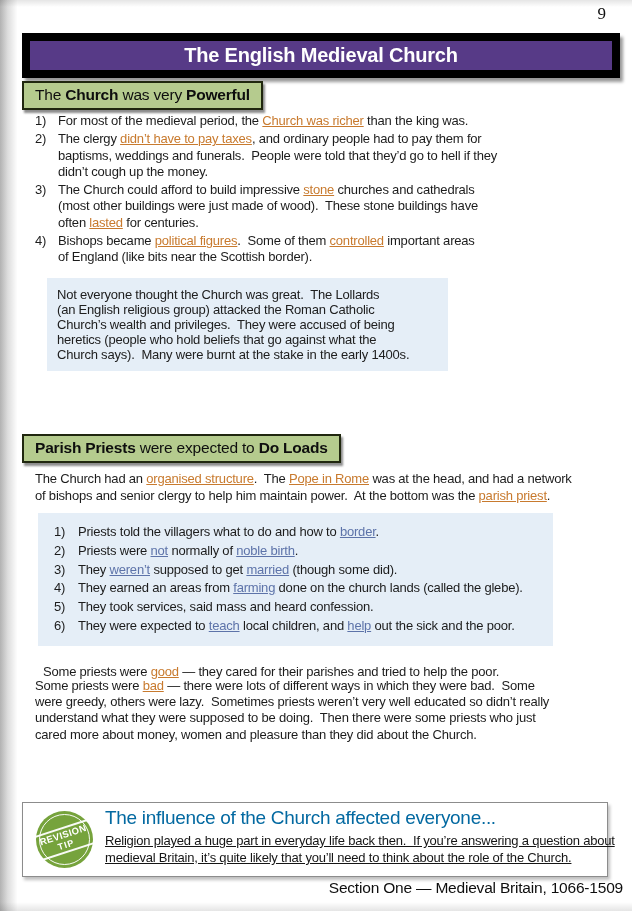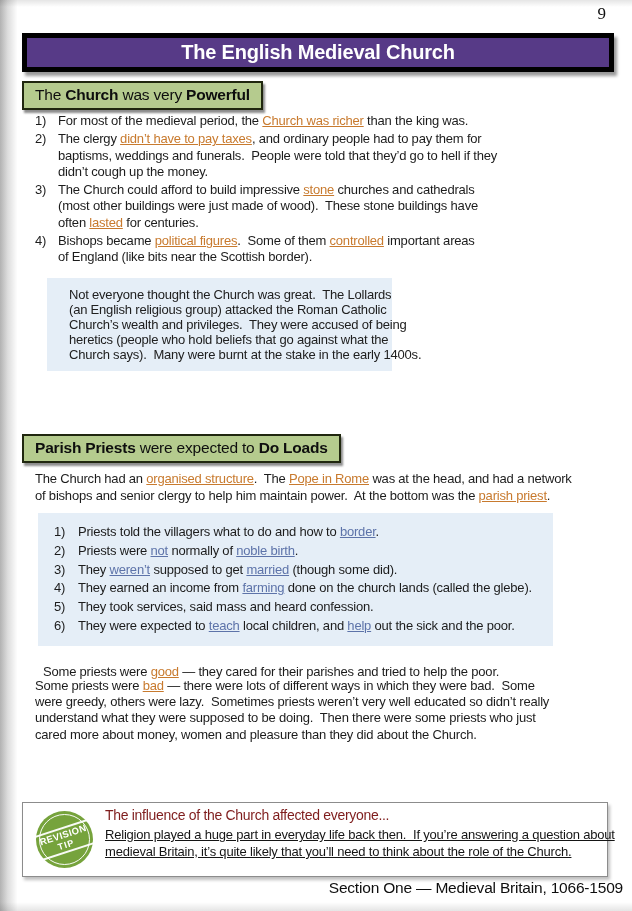--- a/index.html
+++ b/index.html
@@ -11,21 +11,21 @@
     background:linear-gradient(to right,#b2b2b2 0%, #dcdcdc 45%, #fdfdfd 100%); }
   .edge-top { position:absolute; left:0; top:0; width:100%; height:7px;
     background:linear-gradient(to bottom, rgba(0,0,0,0.10), rgba(0,0,0,0)); }
   .edge-bottom { position:absolute; left:0; bottom:0; width:100%; height:9px;
     background:linear-gradient(to top, rgba(0,0,0,0.10), rgba(0,0,0,0)); }
 
   .page-number { position:absolute; top:4px; right:26px;
     font-family:"Liberation Serif", serif; font-size:17px; color:#111; }
 
   .title-bar { position:absolute; left:22px; top:33px; width:582px; height:29px;
-    background:var(--title-bar-bg,#573a87); border:5px solid #000000;
+    background:var(--title-bar-bg,#573a87); border:8px solid #000000;
     box-shadow:3px 4px 3px rgba(0,0,0,0.40);
     color:#ffffff; font-size:20px; font-weight:bold; text-align:center; line-height:29px;
     letter-spacing:-0.2px; }
 
   .green-heading { position:absolute; background:var(--heading-bg,#b5cb8e);
     border:2px solid #20270f; box-shadow:2px 3px 2px rgba(0,0,0,0.45);
     font-size:15.5px; padding:3px 11px 4px 11px; color:#0e0e0e;
     white-space:pre; letter-spacing:-0.2px; }
   .gh1 { left:22px; top:81px; }
   .gh2 { left:22px; top:434px; }
@@ -35,23 +35,23 @@
   .seg-u { color:var(--link-blue,#5d73a9); text-decoration:underline; }
 
   .body-text { font-size:13px; letter-spacing:-0.2px; }
   .num-row { display:flex; }
   .num-row .num { flex:0 0 23px; }
   .li-text { white-space:pre; flex:1; }
 
   .num-list { position:absolute; left:35px; top:113px; width:580px; line-height:16.3px; }
   .num-list .num-row { margin-bottom:2px; }
 
-  .lollards-box { position:absolute; left:47px; top:278px; width:345px;
+  .lollards-box { position:absolute; left:47px; top:278px; width:401px;
     box-sizing:border-box; background:var(--note-box-bg,#e5eef7);
-    padding:9px 22px; line-height:15px; color:#202020; }
+    padding:9px 10px; line-height:15px; color:#202020; }
   .lollards-box p { margin:0; white-space:pre; }
 
   .intro { position:absolute; left:35px; top:470px; width:590px; margin:0;
     line-height:17px; white-space:pre; }
 
   .duties-box { position:absolute; left:38px; top:513px; width:515px;
     box-sizing:border-box; background:var(--note-box-bg,#e5eef7);
     padding:10px 0 10px 16px; line-height:18.8px; }
   .duties-box .num-row .num { flex:0 0 24px; }
 
@@ -67,21 +67,21 @@
   .stamp::before { content:""; position:absolute; inset:3px; border:1.5px solid rgba(255,255,255,0.95);
     border-radius:50%; }
   .stamp-inner { position:absolute; inset:0; display:flex; flex-direction:column;
     align-items:center; justify-content:center; transform:rotate(-18deg);
     color:#ffffff; font-weight:bold; }
   .stamp-line { width:115%; height:2px; background:rgba(255,255,255,0.95); margin:1px 0; }
   .stamp-word1 { font-size:9.5px; letter-spacing:0.4px; line-height:10px; }
   .stamp-word2 { font-size:9px; letter-spacing:1px; line-height:10px; }
 
   .tip-content { position:absolute; left:82px; top:4px; right:10px; }
-  .tip-title { font-size:14px; color:#7f1d1d; letter-spacing:-0.3px; margin-bottom:3px; }
+  .tip-title { font-size:19px; color:#0369a1; letter-spacing:-0.3px; margin-bottom:3px; }
   .tip-body { font-size:13px; letter-spacing:-0.2px; line-height:17px; white-space:pre; color:#151515;text-decoration:underline; }
 
   .footer { position:absolute; top:879px; right:9px; font-size:15.5px;
     letter-spacing:-0.2px; color:#0e0e0e; }
 </style>
 </head>
 <body>
 
 <div class="page">
   <div class="edge-left"></div>
@@ -139,21 +139,21 @@
     <div class="num-row">
       <span class="num">2)</span>
       <span class="li-text"><span>Priests were </span><span class="seg-u">not</span><span> normally of </span><span class="seg-u">noble birth</span><span>.</span></span>
     </div>
     <div class="num-row">
       <span class="num">3)</span>
       <span class="li-text"><span>They </span><span class="seg-u">weren’t</span><span> supposed to get </span><span class="seg-u">married</span><span> (though some did).</span></span>
     </div>
     <div class="num-row">
       <span class="num">4)</span>
-      <span class="li-text"><span>They earned an income from </span><span class="seg-u">farming</span><span> done on the church lands (called the glebe).</span></span>
+      <span class="li-text"><span>They earned an areas from </span><span class="seg-u">farming</span><span> done on the church lands (called the glebe).</span></span>
     </div>
     <div class="num-row">
       <span class="num">5)</span>
       <span class="li-text"><span>They took services, said mass and heard confession.</span></span>
     </div>
     <div class="num-row">
       <span class="num">6)</span>
       <span class="li-text"><span>They were expected to </span><span class="seg-u">teach</span><span> local children, and </span><span class="seg-u">help</span><span> out the sick and the poor.</span></span>
     </div>
   </div>

